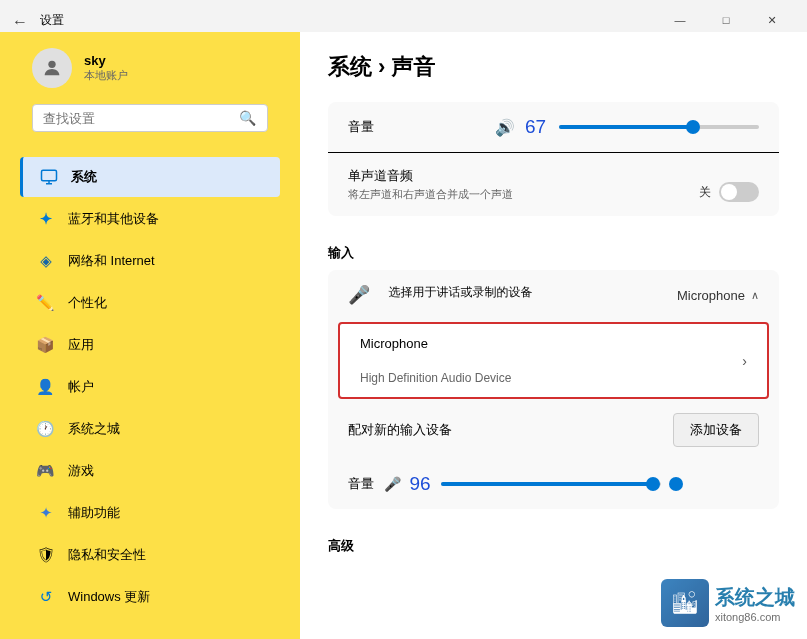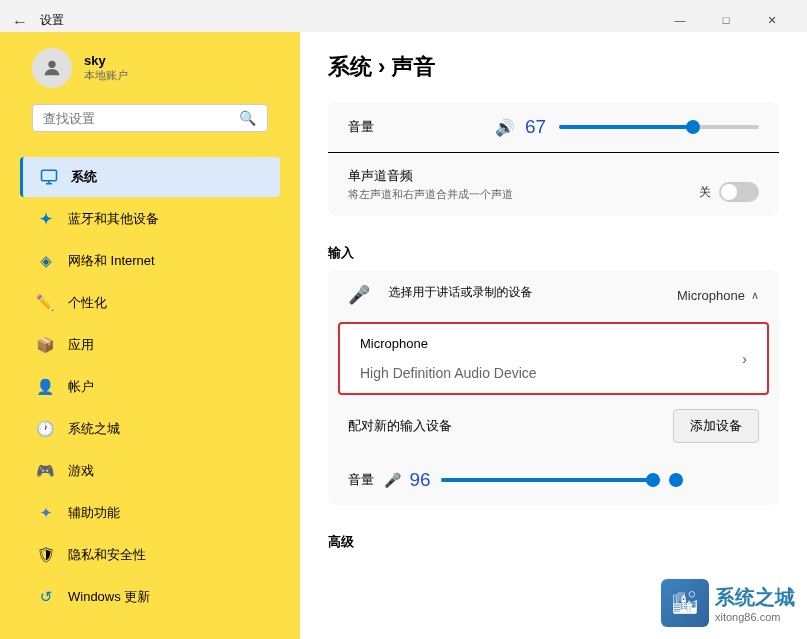--- a/index.html
+++ b/index.html
@@ -261,21 +261,21 @@
       align-items: center;
       padding: 12px 20px;
       border: 2px solid #d32f2f;
       border-radius: 4px;
       margin: 2px 10px;
       cursor: pointer;
       background: white;
     }
     .device-item-info { flex: 1; }
     .device-item-name { font-size: 13px; color: #000; font-weight: 500; }
-    .device-item-sub { font-size: 14px; color: #666; margin-top: 14px; }
+    .device-item-sub { font-size: 12px; color: #666; margin-top: 20px; }
     .device-chevron { font-size: 14px; color: #555; }
     .pair-label { font-size: 13px; color: #000; }
     .add-btn {
       padding: 7px 16px;
       background: #f0f0f0;
       border: 1px solid #ccc;
       border-radius: 4px;
       font-size: 13px;
       cursor: pointer;
       color: #000;

